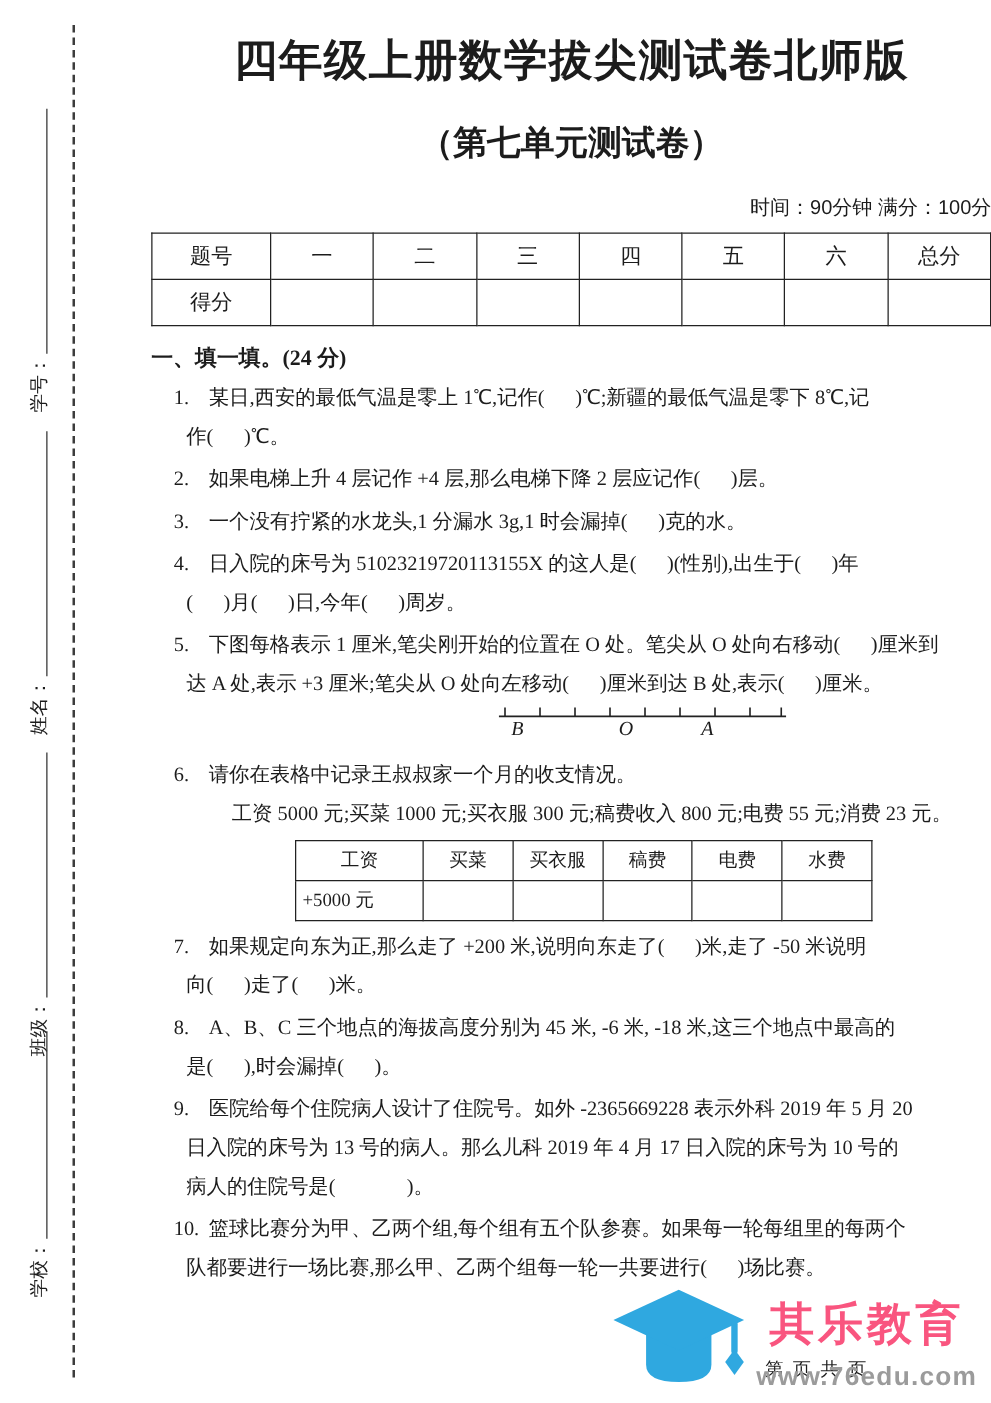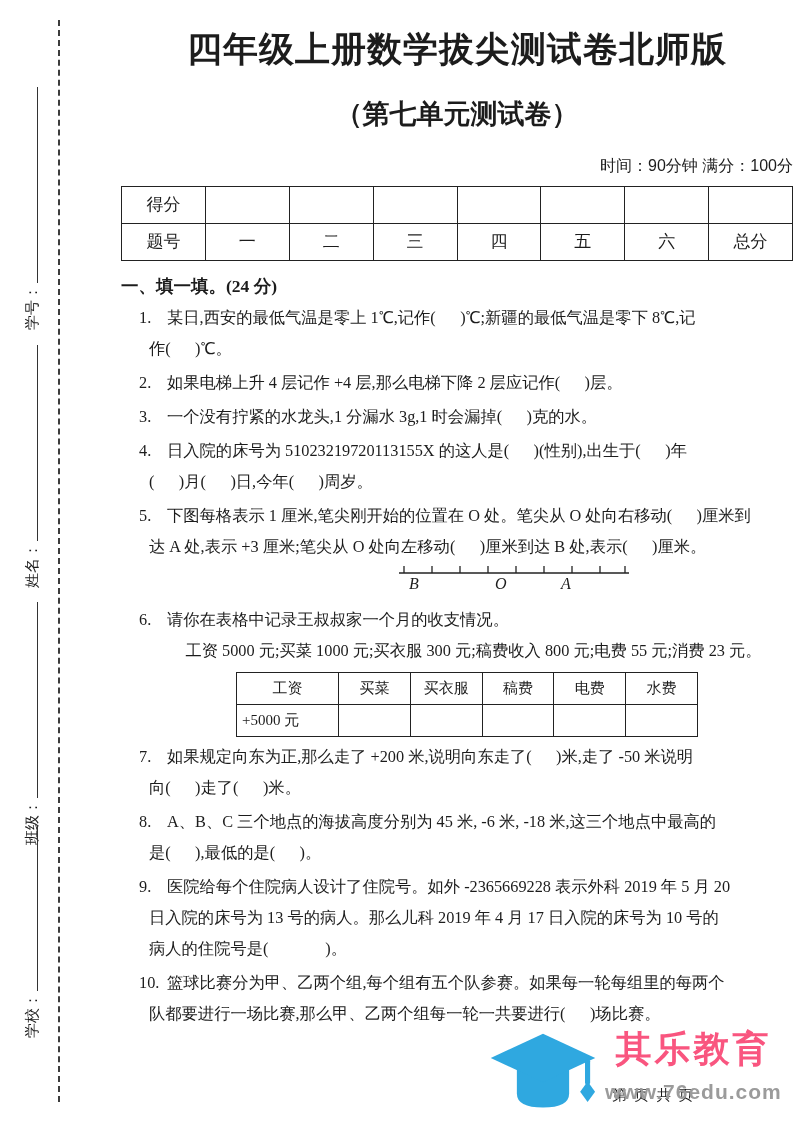--- a/index.html
+++ b/index.html
@@ -57,21 +57,21 @@
   table.expense{border-collapse:collapse;margin:6px 0 4px 97px;width:462px;table-layout:fixed;}
   table.expense td{border:1.4px solid #222;height:31px;text-align:center;font-size:15px;padding:0 3px;}
   table.expense td.c0{width:95px;}
   table.expense tr.vals td{text-align:left;padding-left:5px;}
 
   
   .footer{position:absolute;left:85px;top:1086px;width:610px;text-align:right;
     font-size:14.5px;letter-spacing:2px;white-space:pre;}
 
   
-  .logo{position:absolute;left:487px;top:1030px;width:300px;height:84px;display:flex;align-items:flex-start;}
+  .logo{position:absolute;left:487px;top:1030px;width:300px;height:84px;display:flex;align-items:flex-end;}
   .logo-text{margin-left:6px;text-align:center;}
   .logo-name{
     font-family:"Liberation Sans",sans-serif;font-weight:900;font-size:36px;
     color:var(--pink);letter-spacing:3px;line-height:1.05;white-space:nowrap;
   }
   .logo-url{
     font-family:"Liberation Sans",sans-serif;font-weight:bold;font-size:21px;
     color:var(--gray);letter-spacing:1px;margin-top:12px;
   }
 </style>
@@ -99,38 +99,38 @@
 
 <div class="content">
 
   <div class="title">四年级上册数学拔尖测试卷北师版</div>
   <div class="subtitle">（第七单元测试卷）</div>
   <div class="meta">时间：90分钟 满分：100分</div>
 
   <table class="score">
     <tbody>
         <tr>
-      <td>得分</td>
-      <td></td>
-      <td></td>
-      <td></td>
-      <td></td>
-      <td></td>
-      <td></td>
-      <td></td>
-    </tr>
-    <tr>
       <td class="corner">题号</td>
       <td>一</td>
       <td>二</td>
       <td>三</td>
       <td>四</td>
       <td>五</td>
       <td>六</td>
       <td>总分</td>
+    </tr>
+    <tr>
+      <td>得分</td>
+      <td></td>
+      <td></td>
+      <td></td>
+      <td></td>
+      <td></td>
+      <td></td>
+      <td></td>
     </tr>
   </tbody>
     </table>
 
   <div class="section-heading">一、填一填。(24 分)</div>
 
   <div class="questions">
 
     <div class="q">
       <div class="qline">
@@ -232,21 +232,21 @@
         <span class="qtext">向(      )走了(      )米。</span>
       </div>
     </div>
 
     <div class="q">
       <div class="qline">
         <span class="qnum">8.</span>
         <span class="qtext">A、B、C 三个地点的海拔高度分别为 45 米, -6 米, -18 米,这三个地点中最高的</span>
       </div>
       <div class="qline cont">
-        <span class="qtext">是(      ),最低的是(      )。</span>
+        <span class="qtext">是(      ),时会漏掉(      )。</span>
       </div>
     </div>
 
     <div class="q">
       <div class="qline">
         <span class="qnum">9.</span>
         <span class="qtext">医院给每个住院病人设计了住院号。如外 -2365669228 表示外科 2019 年 5 月 20</span>
       </div>
       <div class="qline cont">
         <span class="qtext">日入院的床号为 13 号的病人。那么儿科 2019 年 4 月 17 日入院的床号为 10 号的</span>

